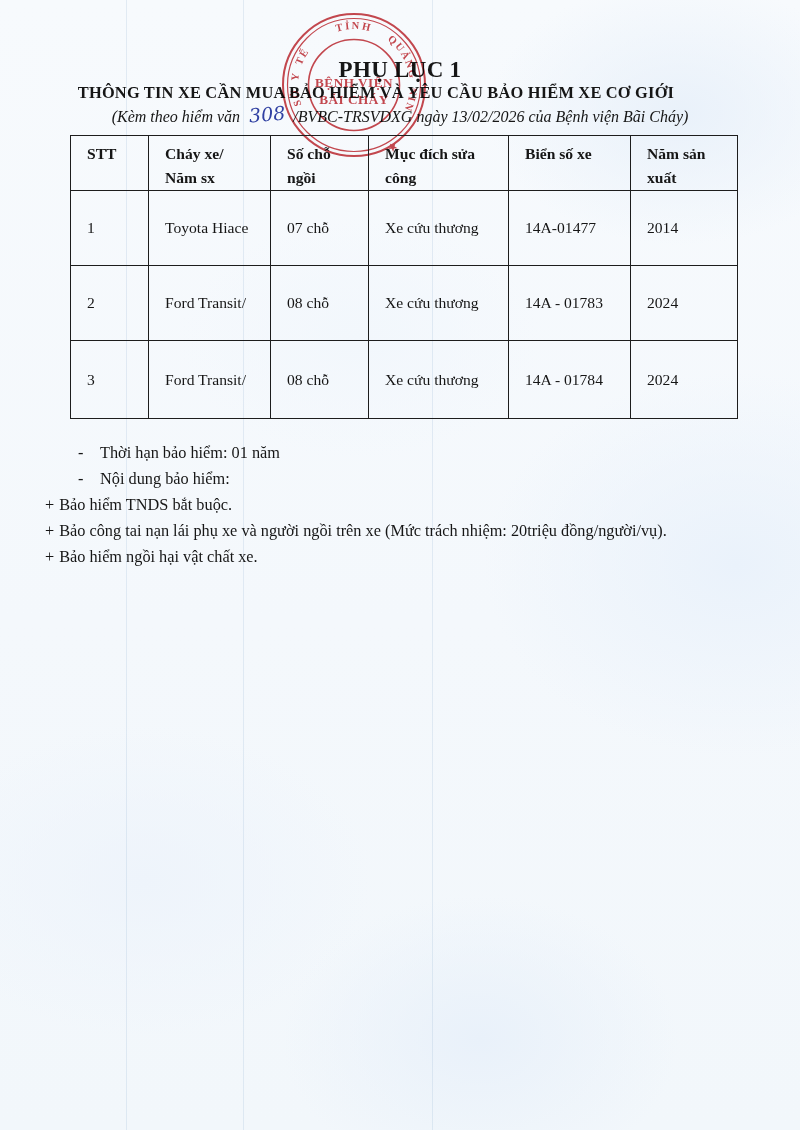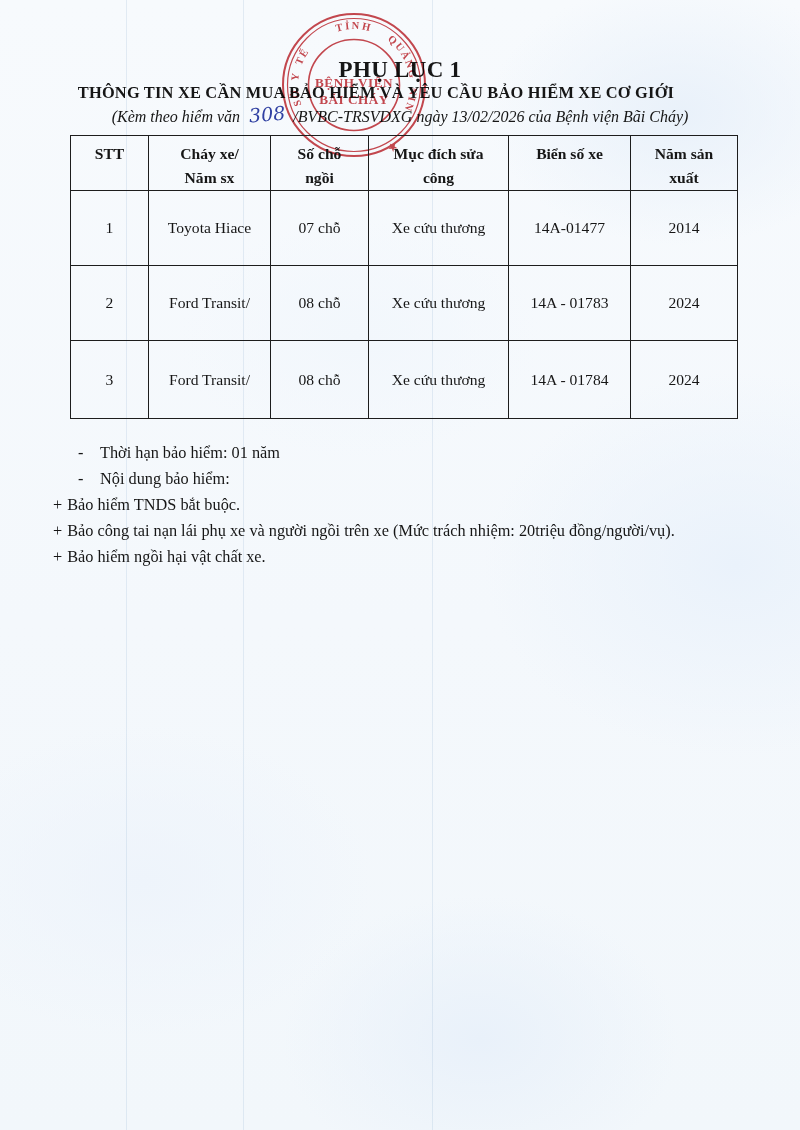--- a/index.html
+++ b/index.html
@@ -46,39 +46,39 @@
   .stamp {
     position:absolute; left:279px; top:10px; width:150px; height:150px;
     mix-blend-mode:multiply; opacity:.92;
   }
   .insurance-table {
     position:absolute; top:135px; left:70px; width:667px;
     border-collapse:collapse; table-layout:fixed;
   }
   .insurance-table th, .insurance-table td {
     border:1.6px solid #1d1d1d;
-    text-align:center;
+    text-align:left;
     font-size:15.6px;
     padding:0 16px;
   }
   .insurance-table th {
     font-weight:bold; vertical-align:top;
     padding-top:6px; line-height:24px;
     white-space:pre-line;
   }
   .insurance-table td { vertical-align:middle; }
   tr.hdr   { height:55px; }
   tr.row-a { height:75px; }
   tr.row-b { height:75px; }
   tr.row-c { height:78px; }
   .notes { position:absolute; top:440px; left:0; width:800px; }
   .note { position:relative; line-height:26px; font-size:16.3px; }
   .note.level-0 { padding-left:100px; }
   .note.level-0 .marker { position:absolute; left:78px; top:0; }
-  .note.level-1 { padding-left:45px; max-width:630px;margin-left:8px; }
+  .note.level-1 { padding-left:45px; max-width:630px; }
   .note.level-1 .marker { margin-right:5px; }
 </style>
 </head>
 <body>
 
 <div class="page">
   <div class="fold" style="left:126px"></div>
   <div class="fold" style="left:243px"></div>
   <div class="fold" style="left:432px"></div>
 

